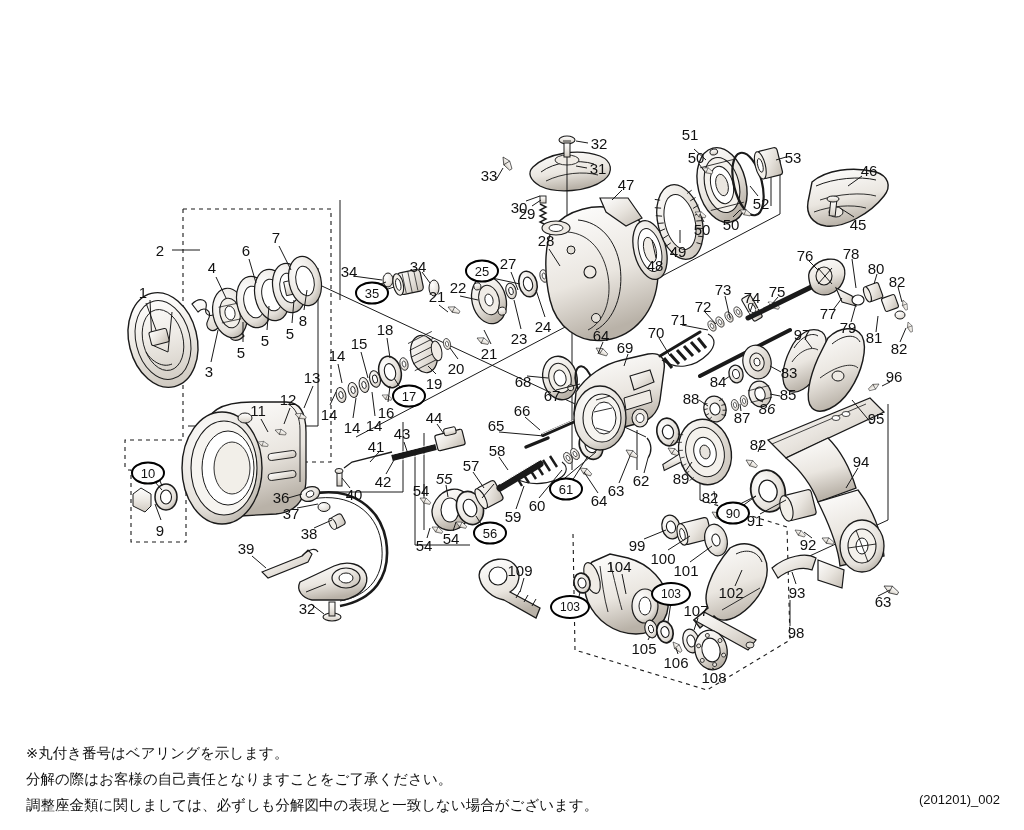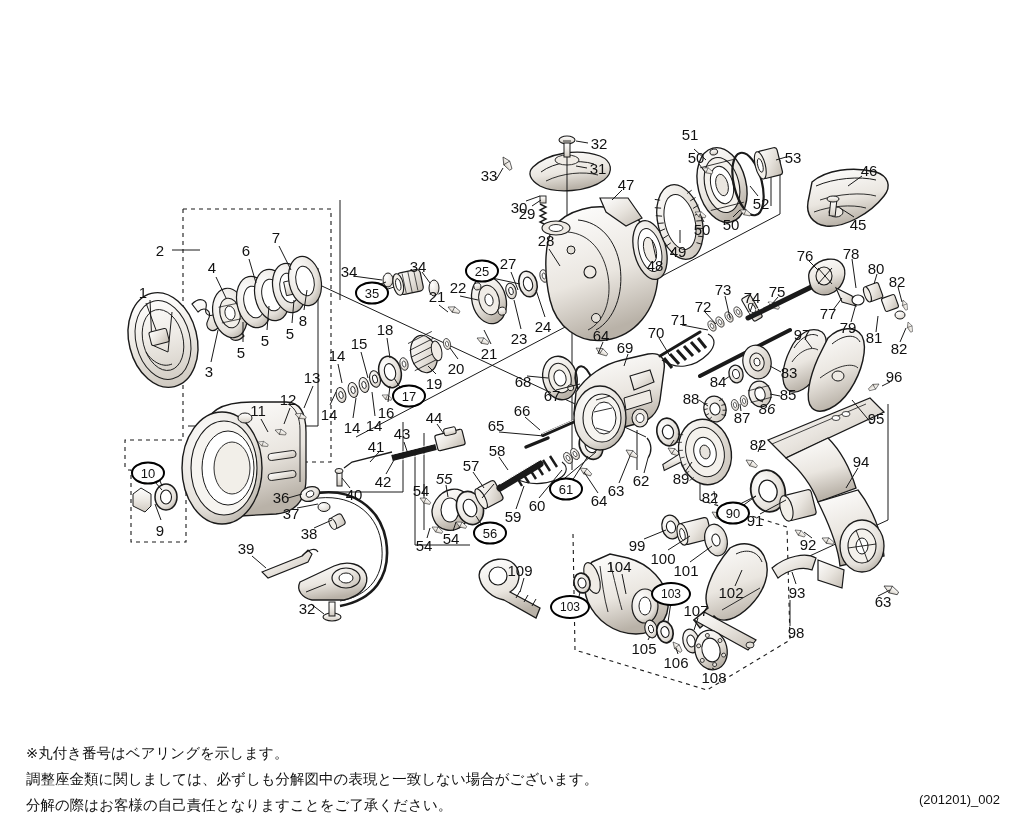--- a/index.html
+++ b/index.html
@@ -877,18 +877,18 @@
       <div class="lbl" style="left: 619px; top: 566px;">104</div>
       <div class="lbl" style="left: 644px; top: 648px;">105</div>
       <div class="lbl" style="left: 676px; top: 662px;">106</div>
       <div class="lbl" style="left: 696px; top: 610px;">107</div>
       <div class="lbl" style="left: 714px; top: 677px;">108</div>
       <div class="lbl" style="left: 520px; top: 570px;">109</div>
     </div>
 
   <div id="footer">
     <div class="fline">※丸付き番号はベアリングを示します。</div>
+    <div class="fline">分解の際はお客様の自己責任となりますことをご了承ください。</div>
     <div class="fline">調整座金類に関しましては、必ずしも分解図中の表現と一致しない場合がございます。</div>
-    <div class="fline">分解の際はお客様の自己責任となりますことをご了承ください。</div>
   </div>
   <div id="docid">(201201)_002</div>
 
 </div>
 
 </body></html>

